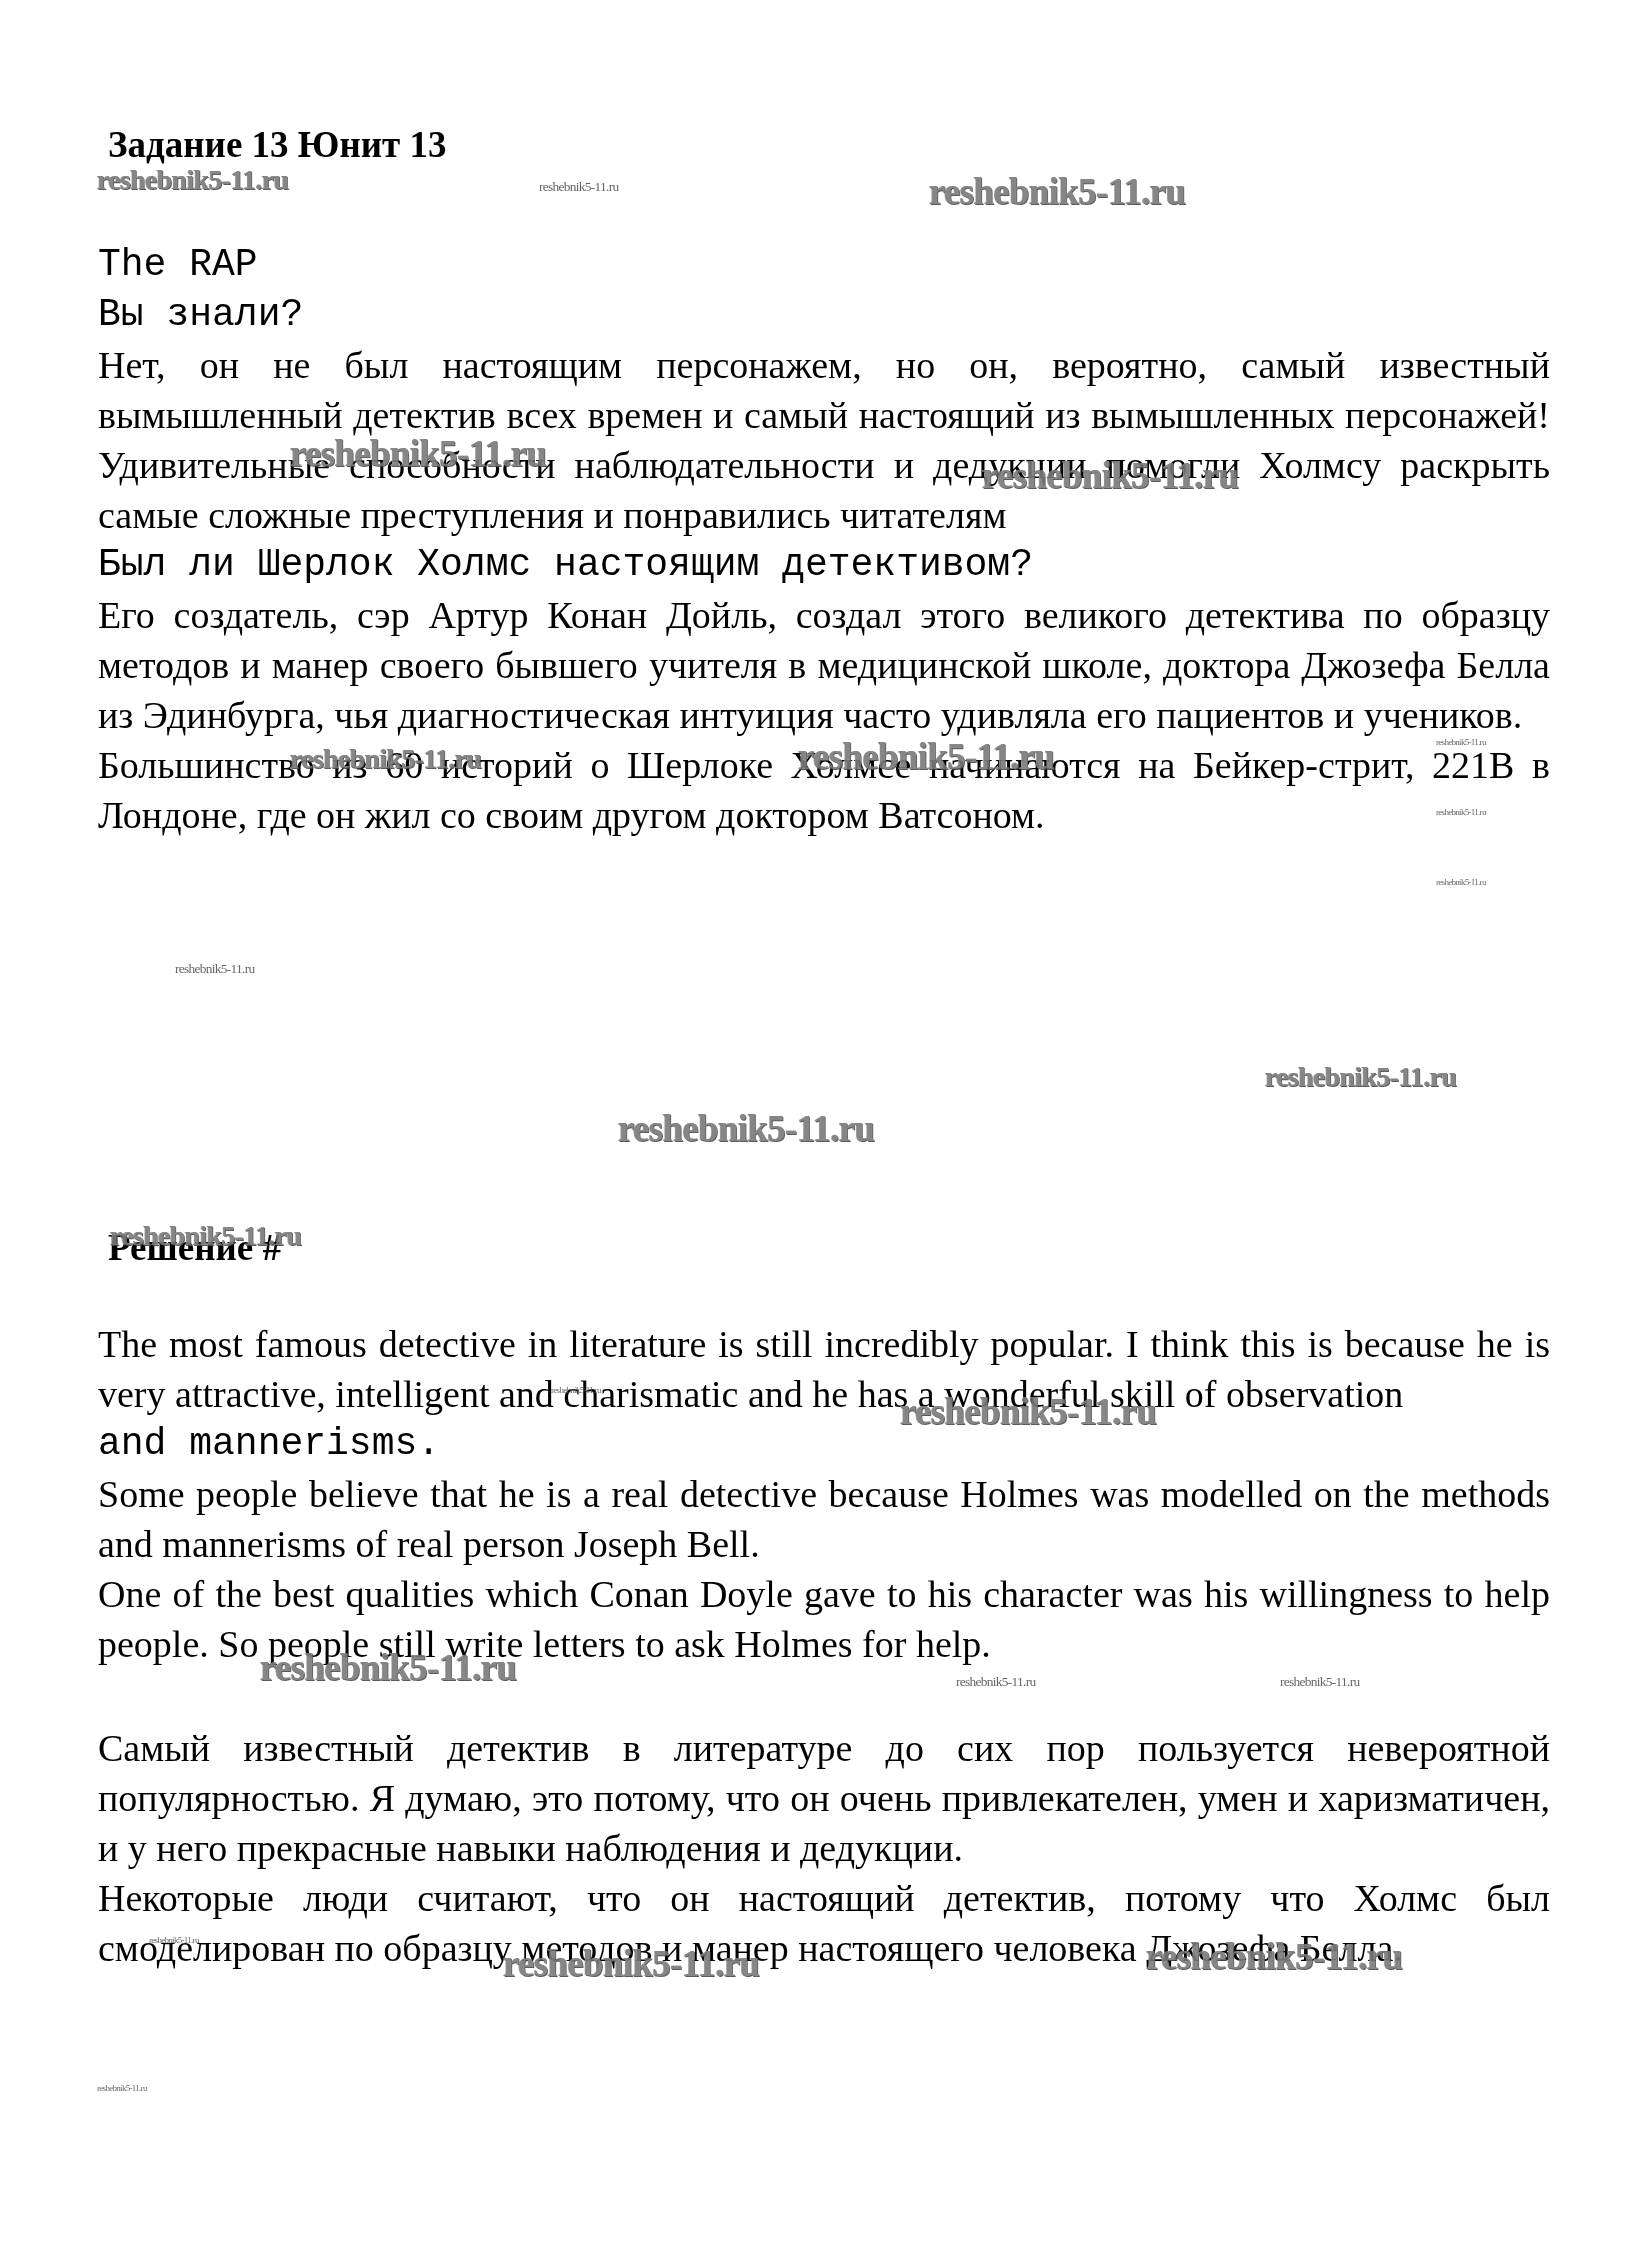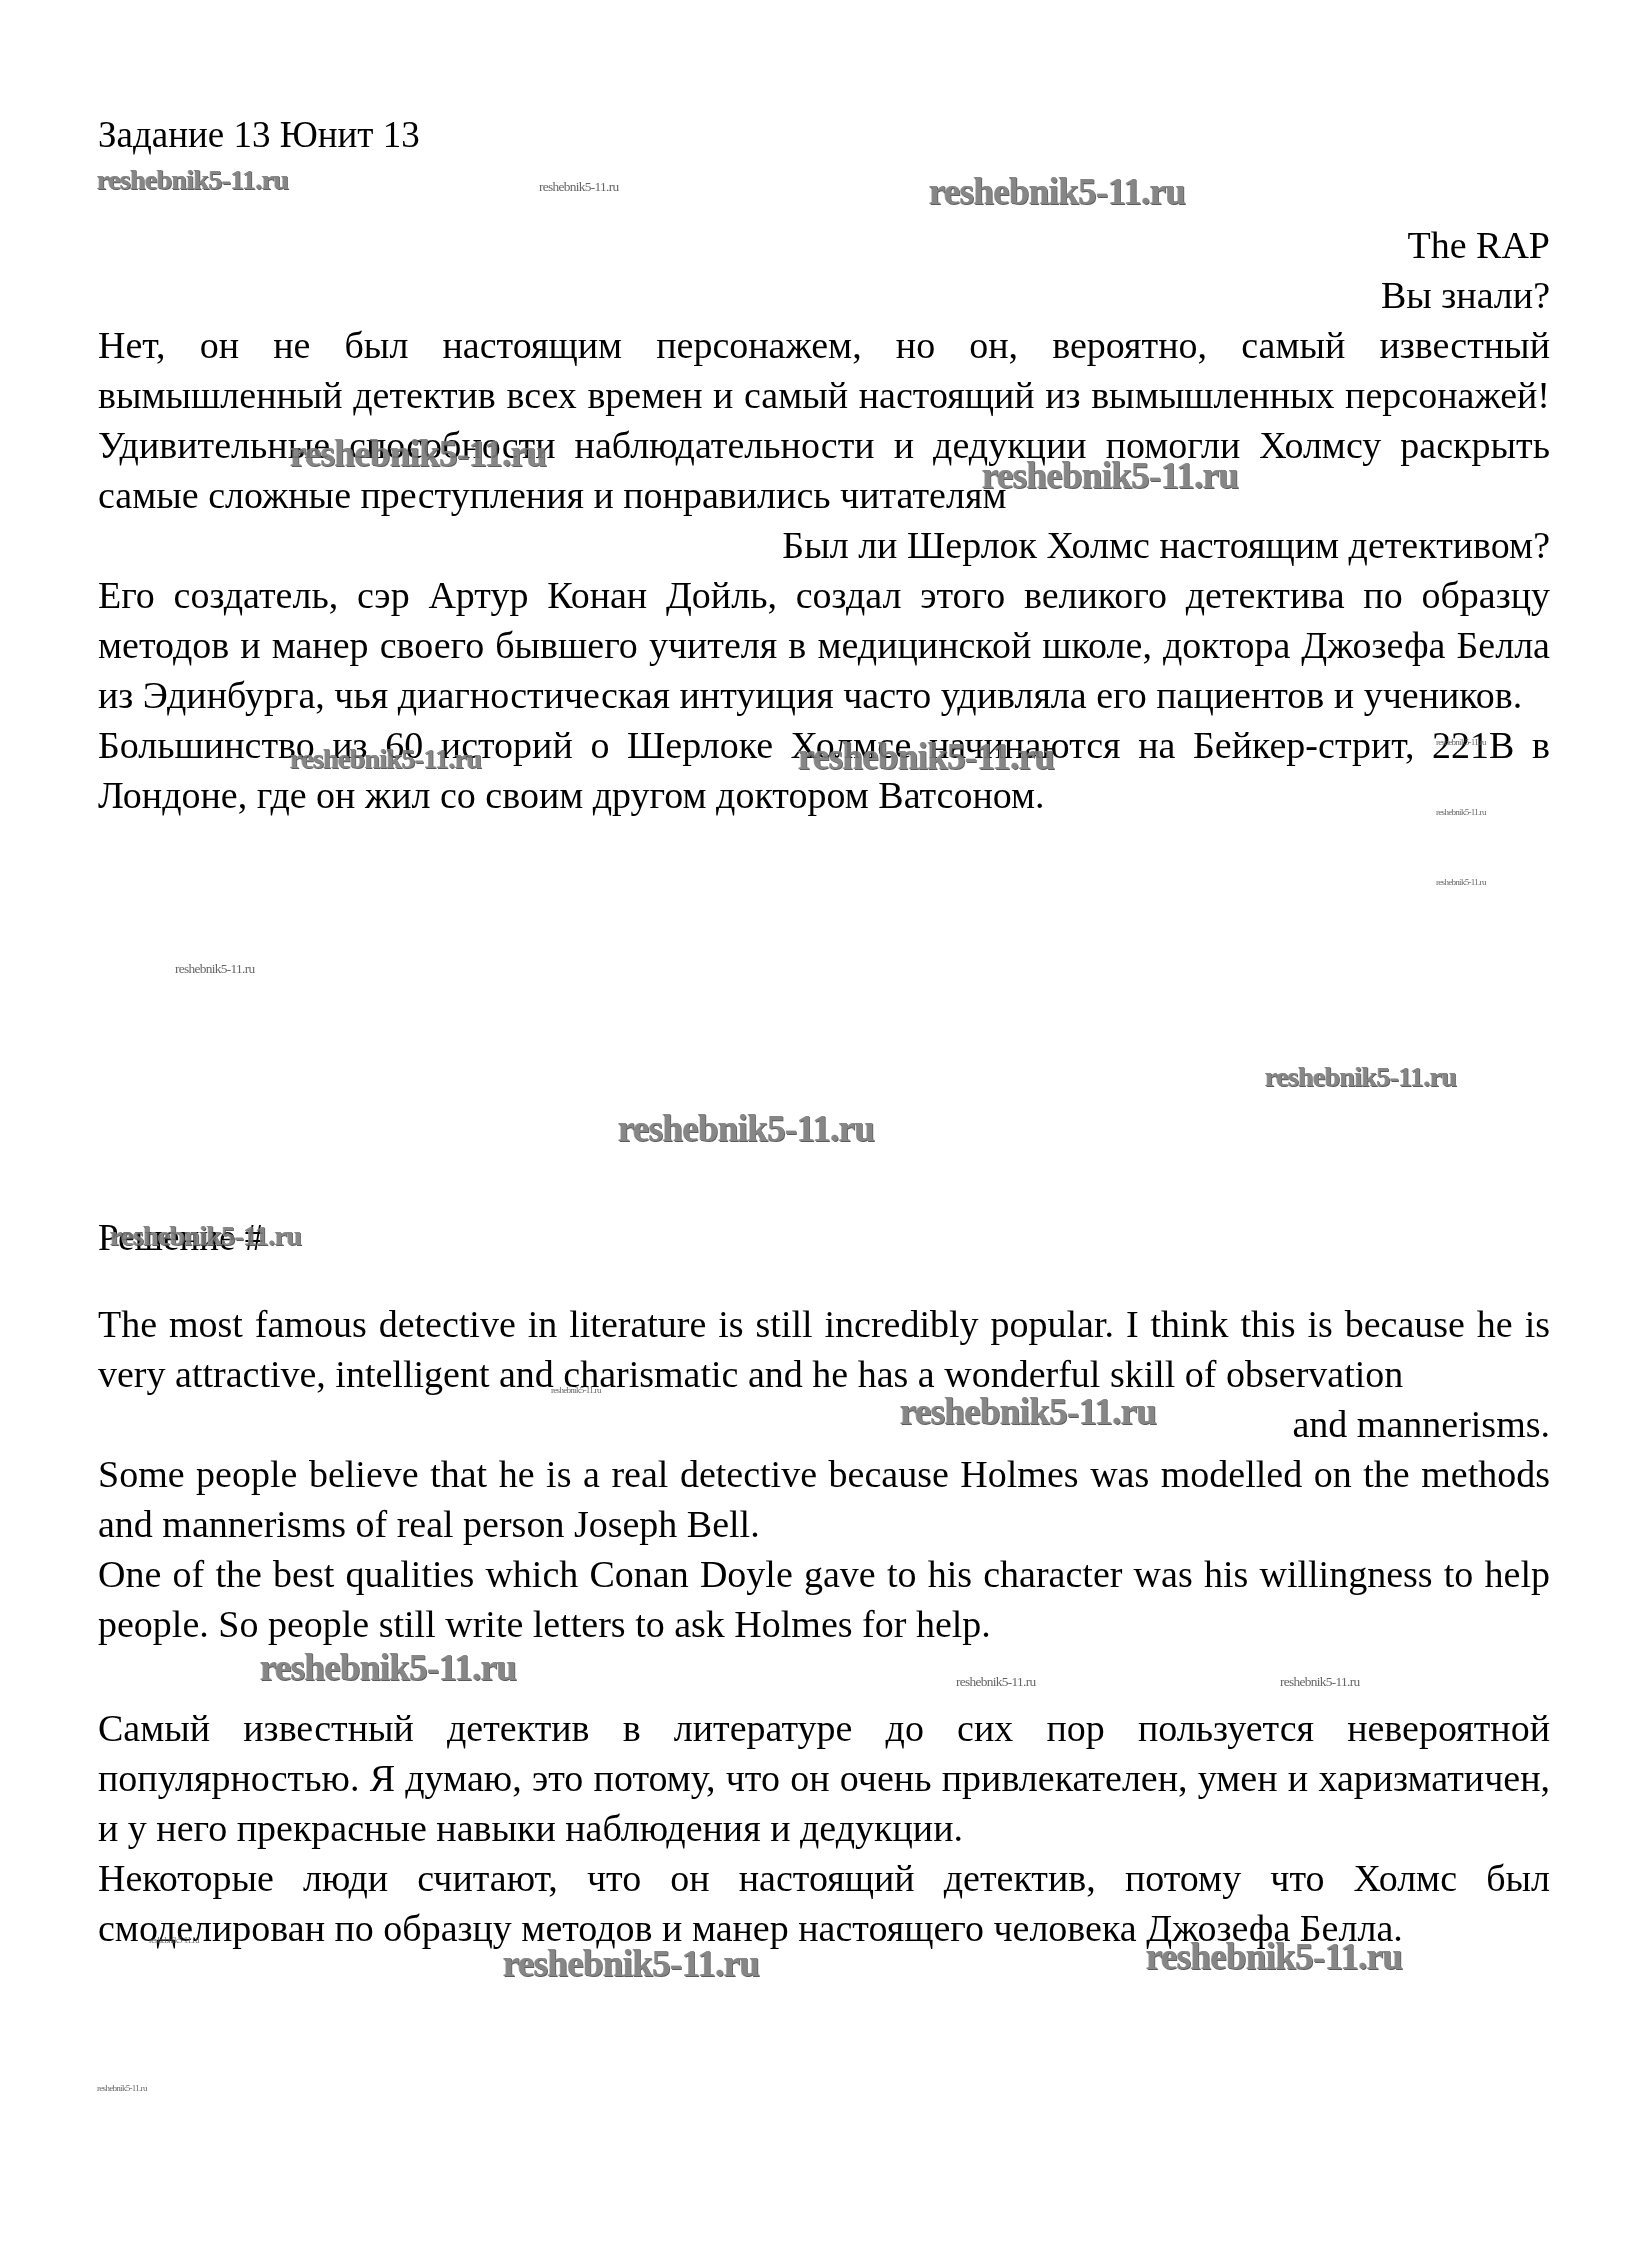--- a/index.html
+++ b/index.html
@@ -1,21 +1,21 @@
 <!DOCTYPE html>
 <html style="font-size:12px"><head>
 <meta charset="utf-8">
 <style>
   html, body { margin: 0; padding: 0; background: #ffffff; }
   body { width: 1634px; height: 2261px; position: relative; overflow: hidden;
          font-family: "Liberation Serif", "DejaVu Serif", serif; color: #000; }
   .page { position: absolute; left: 98px; top: 112px; width: 1452px; }
-  .h { font-weight: normal; font-size: 37px; line-height: 45px; margin: 0; }
+  .h { font-weight: bold; font-size: 37px; line-height: 45px; margin: 10px; }
   .p { font-size: 38px; line-height: 50px; margin: 0; text-align: justify; }
-  .p.left { text-align: right; }
+  .p.left { text-align: left; font-family: Liberation Mono, monospace; }
   .gap-title { height: 63px; }
   .wm { position: absolute; font-family: Liberation Serif, serif;
         font-weight: bold; color: #7a7a7a; white-space: nowrap; letter-spacing: -0.7px;
         text-shadow: 0.7px 0.7px 0 #4a4a4a, -0.7px 0 0 #9a9a9a; opacity: 0.9; }
   .wm.big { font-size: 37px; }
   .wm.mid { font-size: 28px; }
   .wm.sm { font-size: 13.4px; color: #555; text-shadow: none; font-weight: normal; }
   .wm.xs { font-size: 9px; color: #555; text-shadow: none; font-weight: normal; }
   .sec2 { position: absolute; left: 98px; top: 1215px; width: 1452px; }
 </style>

